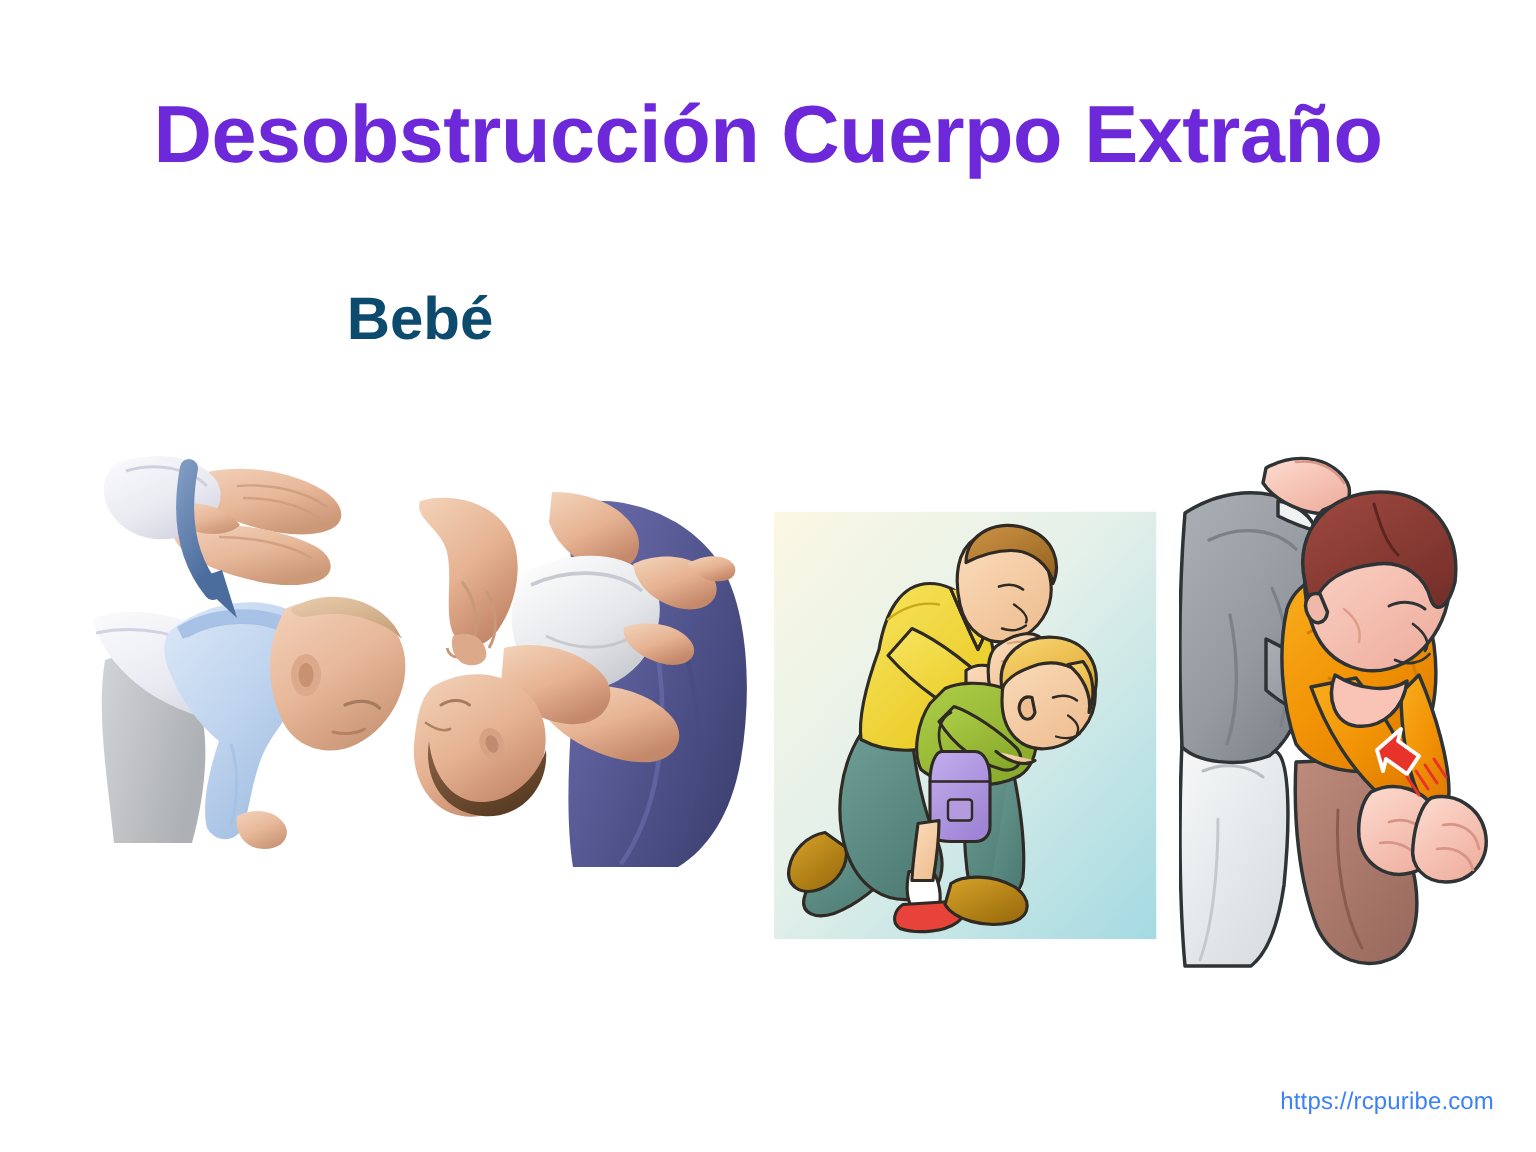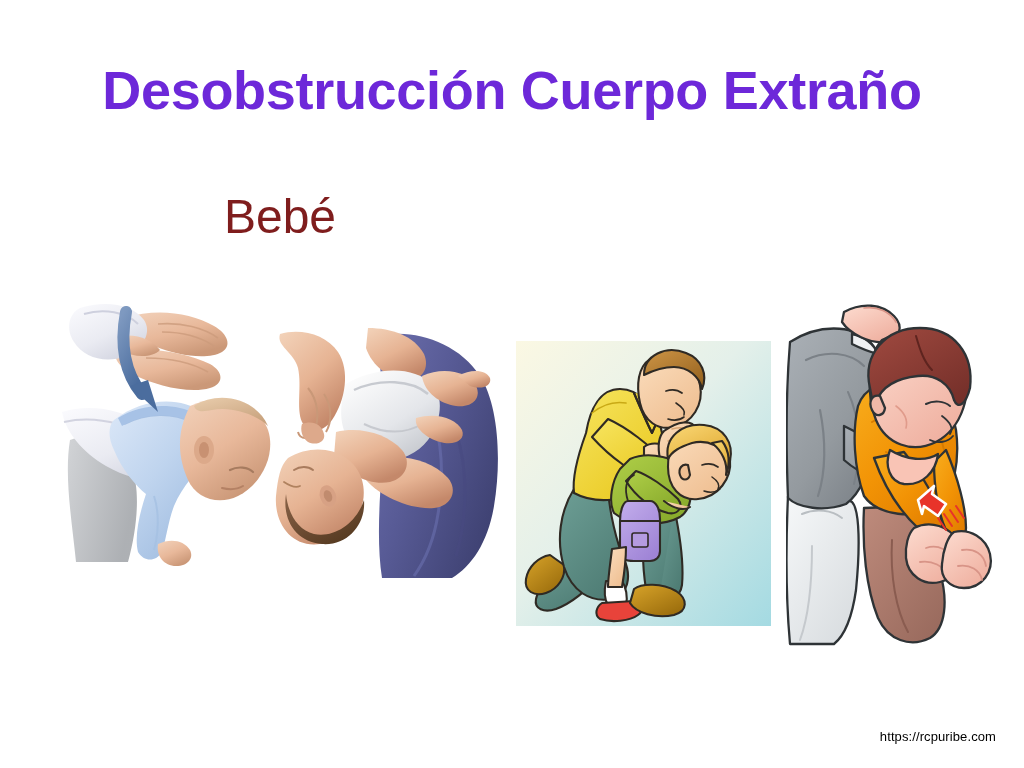--- a/index.html
+++ b/index.html
@@ -32,23 +32,23 @@
     font-size: 54px;
     font-weight: bold;
     color: #6d28d9;
     letter-spacing: -0.3px;
     line-height: 1.05;
     white-space: nowrap;
   }
   
   .col-heading {
     position: absolute;
-    font-size: 48px;
-    font-weight: normal;
-    color: #7f1d1d;
+    font-size: 40px;
+    font-weight: bold;
+    color: #0c4a6e;
     line-height: 1.05;
     text-align: center;
     white-space: nowrap;
   }
   #heading-bebe {
     left: 150px;
     top: 192px;
     width: 260px;
   }
   #heading-nino {
@@ -64,22 +64,22 @@
   #fig-infant-chest-thrusts { left: 272px; top: 328px; width: 232px; height: 252px; }
   #fig-child-back-blows { left: 516px; top: 341px; width: 255px; height: 285px; }
   #fig-child-heimlich { left: 786px; top: 300px; width: 232px; height: 350px; }
   .figure svg { display: block; width: 100%; height: 100%; }
 
   
   .footer-url {
     position: absolute;
     right: 28px;
     bottom: 24px;
-    font-size: 13px;
-    color: #000000;
+    font-size: 16px;
+    color: #3b82f6;
     letter-spacing: 0.1px;
     text-decoration: none;
     white-space: nowrap;
     margin-top: 40px;
   }
 </style>
 </head>
 <body>
 
 <div class="slide">

